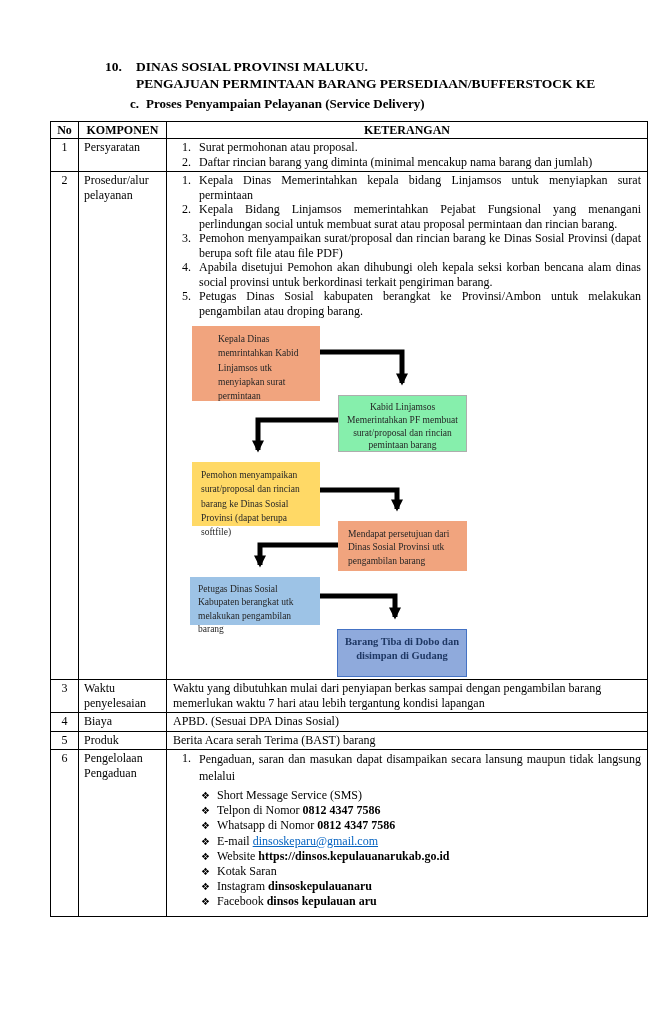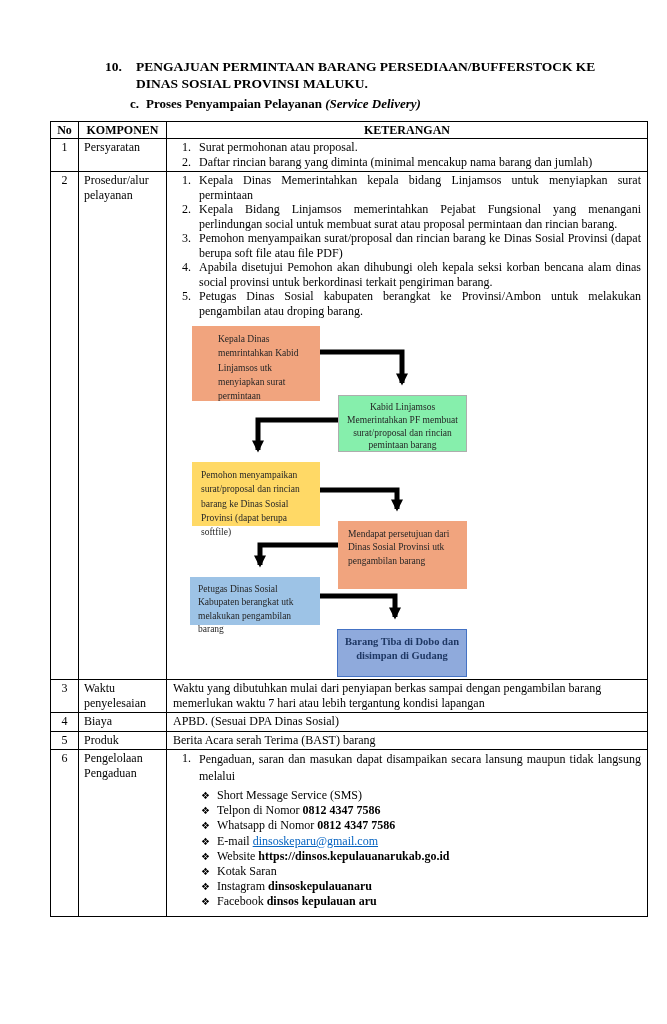--- a/index.html
+++ b/index.html
@@ -6,21 +6,21 @@
   html, body { width: 667px; height: 1024px; background: #ffffff; overflow: hidden; }
   body { font-family: "Liberation Serif", "DejaVu Serif", serif; color: #000; }
   .page { padding: 58px 27px 0 42px; margin-left: 8px; }
 
   
   .title-block { margin-left: 55px; }
   .title-row { display: flex; font-weight: bold; font-size: 13.5px; line-height: 17px; }
   .title-num { width: 31px; flex: none; }
   .subtitle-row { margin-left: 25px; margin-top: 4px; font-weight: bold; font-size: 13px; }
   .subtitle-row .sp { margin-right: 7px; }
-  .it { font-style: italic; }
+  .it { }
 
   
   table.service { border-collapse: collapse; width: 598px; margin-top: 9px; font-size: 12px; table-layout: fixed; }
   table.service th, table.service td { border: 1px solid #000; vertical-align: top; }
   th { font-weight: bold; text-align: center; padding: 1px 2px; line-height: 14px; }
   .col-no { width: 28px; }
   .col-komp { width: 88px; }
   .no-cell { text-align: center; padding: 1px 2px; line-height: 14px; }
   .komp-cell { padding: 1px 3px 1px 5px; line-height: 14.5px; }
   .ket-cell { padding: 1px 6px 2px 15px; line-height: 14.5px; }
@@ -38,37 +38,37 @@
   .contact .b { font-weight: bold; }
   .contact a { text-decoration: underline; }
 
   
   .flowchart { position: relative; height: 356px; margin-top: 3px; }
   .arrows { position: absolute; left: 0; top: 0; pointer-events: none; }
   .fbox { position: absolute; font-size: 9.5px; line-height: 1.5; color: #262626; }
   .fb-0 { left: 10px;  top: 5px;   width: 128px; height: 75px; padding: 6px 16px 0 26px; }
   .fb-1 { left: 156px; top: 74px;  width: 129px; height: 57px; padding: 5px 4px; text-align: center; line-height: 1.35; border: 1px solid #ADADAD; }
   .fb-2 { left: 10px;  top: 141px; width: 128px; height: 64px; padding: 6px 4px 0 9px; }
-  .fb-3 { left: 156px; top: 200px; width: 129px; height: 68px; padding: 7px 4px 0 10px; line-height: 1.4; }
+  .fb-3 { left: 156px; top: 200px; width: 129px; height: 50px; padding: 7px 4px 0 10px; line-height: 1.4; }
   .fb-4 { left: 8px;   top: 256px; width: 130px; height: 48px; padding: 6px 16px 0 8px; line-height: 1.4; }
   .fb-5 { left: 155px; top: 308px; width: 130px; height: 48px; padding: 5px 6px; text-align: center;
           font-weight: bold; font-size: 10.5px; color: #1F3864; line-height: 1.35; border: 1px solid #4472C4; }
   .arrow-line { fill: none; stroke: #000; stroke-width: 5; }
 </style>
 </head>
 <body>
 
 <div class="page">
 
   <div class="title-block">
     <div class="title-row">
       <span class="title-num">10.</span>
       <div>
+        <div>DINAS SOSIAL PROVINSI MALUKU.</div>
         <div>PENGAJUAN PERMINTAAN BARANG PERSEDIAAN/BUFFERSTOCK KE</div>
-        <div>DINAS SOSIAL PROVINSI MALUKU.</div>
       </div>
     </div>
     <div class="subtitle-row">
       <span class="sp">c.</span><span>Proses Penyampaian Pelayanan</span>
       <span class="it">(Service Delivery)</span>
     </div>
   </div>
 
   <table class="service">
     <colgroup>

